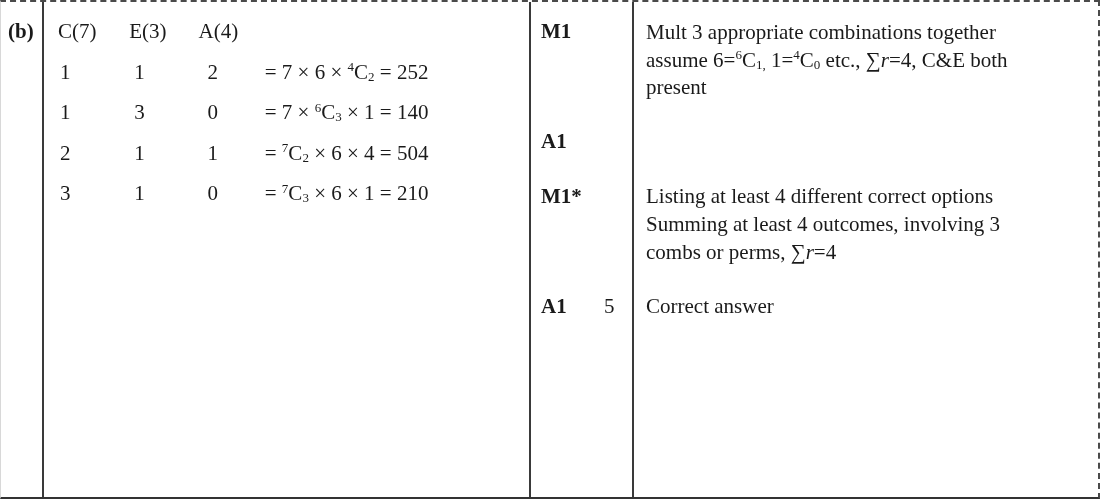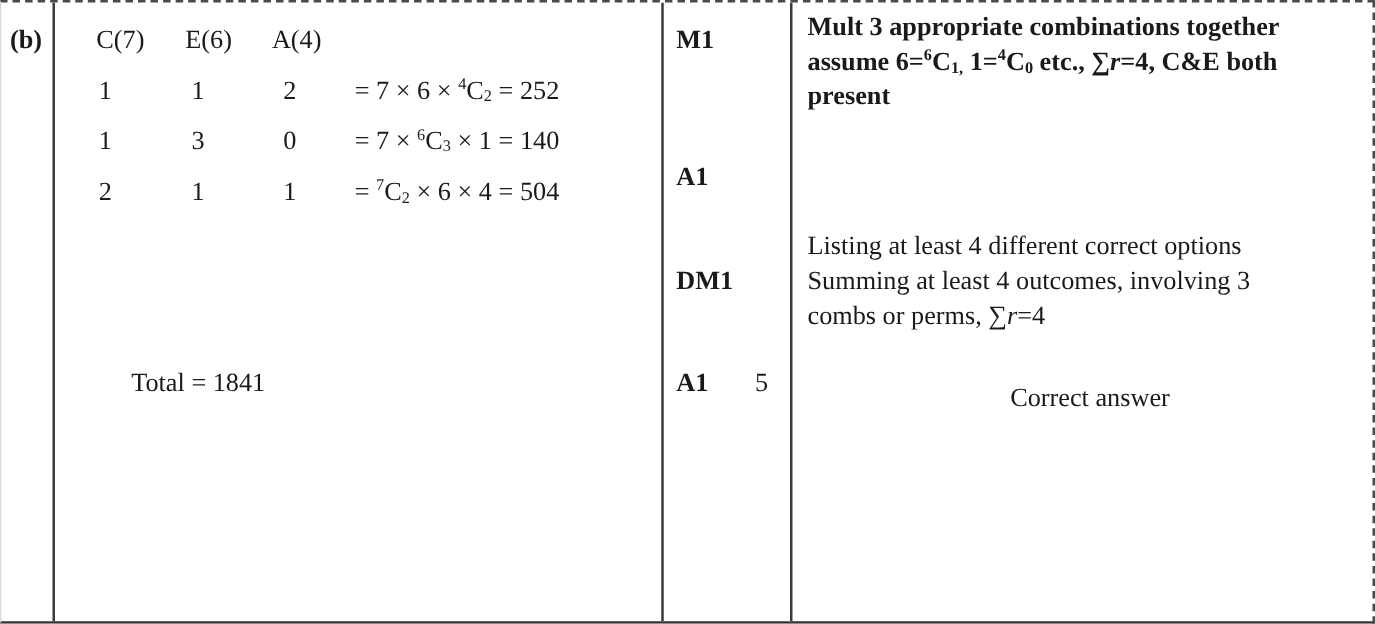--- a/index.html
+++ b/index.html
@@ -18,89 +18,94 @@
     border-left:1px solid #d8d8d8;
     overflow:hidden;
   }
   .vl{position:absolute;top:0;bottom:0;width:2px;background:#3a3a3a;}
   .vl1{left:41px;}
   .vl2{left:528px;}
   .vl3{left:631px;}
   .part{position:absolute;left:7px;top:16px;font-weight:bold;}
   .working{position:absolute;left:57px;top:16px;white-space:nowrap;}
   .wrow span{display:inline-block;}
-  .cc{width:66px;margin-left:19px;}
+  .cc{width:66px;}
   .ce{width:64px;}
   .ca{width:61px;}
   .num .cc{text-indent:2px;}
   .num .ce{text-indent:5px;}
   .num .ca{text-indent:9px;}
   .eq{display:inline;margin-top:13px;}
   .total{position:absolute;left:104px;top:291px;}
   .mark{position:absolute;left:540px;width:90px;font-weight:bold;white-space:nowrap;}
   .mk-m1{top:16px;font-family:Liberation Serif, serif;}
   .mk-a1{top:126px;}
   .mk-m1s{top:181px;}
   .mk-dm1{top:209px;}
   .mk-a1b{top:291px;}
   .mark .count{position:absolute;left:63px;top:0;font-weight:normal;}
   .note{position:absolute;left:645px;width:452px;white-space:nowrap;}
-  .nt-m1{top:6px;font-weight:bold;}
+  .nt-m1{top:17px;}
   .nt-a1{top:126px;}
   .nt-m1s{top:181px;}
   .nt-dm1{top:209px;}
-  .nt-a1b{top:303px;text-align:center;}
+  .nt-a1b{top:291px;}
   .nt-sc{top:346px;}
   sup,sub{font-size:0.62em;line-height:0;position:relative;vertical-align:baseline;}
   sup{top:-0.55em;}
   sub{top:0.18em;}
   i{font-style:italic;}
 </style>
 </head>
 <body>
 
 <div class="page">
 
   <div class="vl vl1"></div>
   <div class="vl vl2"></div>
   <div class="vl vl3"></div>
 
   <div class="part">(b)</div>
 
   <div class="working">
     <div class="wrow header">
       <span class="cc">C(7)</span>
-      <span class="ce">E(6)</span>
+      <span class="ce">E(3)</span>
       <span class="ca">A(4)</span>
     </div>
     <div class="wrow num">
       <span class="cc">1</span>
       <span class="ce">1</span>
       <span class="ca">2</span>
       <span class="eq">= 7 × 6 × <sup>4</sup>C<sub>2</sub> = 252</span>
     </div>
     <div class="wrow num">
       <span class="cc">1</span>
       <span class="ce">3</span>
       <span class="ca">0</span>
       <span class="eq">= 7 × <sup>6</sup>C<sub>3</sub> × 1 = 140</span>
     </div>
     <div class="wrow num">
       <span class="cc">2</span>
       <span class="ce">1</span>
       <span class="ca">1</span>
       <span class="eq">= <sup>7</sup>C<sub>2</sub> × 6 × 4 = 504</span>
     </div>
+    <div class="wrow num">
+      <span class="cc">3</span>
+      <span class="ce">1</span>
+      <span class="ca">0</span>
+      <span class="eq">= <sup>7</sup>C<sub>3</sub> × 6 × 1 = 210</span>
+    </div>
   </div>
 
-  <div class="total">Total = 1841</div>
 
   <div class="mark mk-m1">M1</div>
   <div class="mark mk-a1">A1</div>
-  <div class="mark mk-dm1">DM1</div>
+  <div class="mark mk-m1s">M1*</div>
   <div class="mark mk-a1b">
     <span>A1</span>
     <span class="count">5</span>
   </div>
 
   <div class="note nt-m1">Mult 3 appropriate combinations together<br>assume 6=<sup>6</sup>C<sub>1,</sub> 1=<sup>4</sup>C<sub>0</sub> etc., ∑<i>r</i>=4, C&amp;E both<br>present</div>
   <div class="note nt-m1s">Listing at least 4 different correct options</div>
   <div class="note nt-dm1">Summing at least 4 outcomes, involving 3<br>combs or perms, ∑<i>r</i>=4</div>
   <div class="note nt-a1b">Correct answer</div>
 

